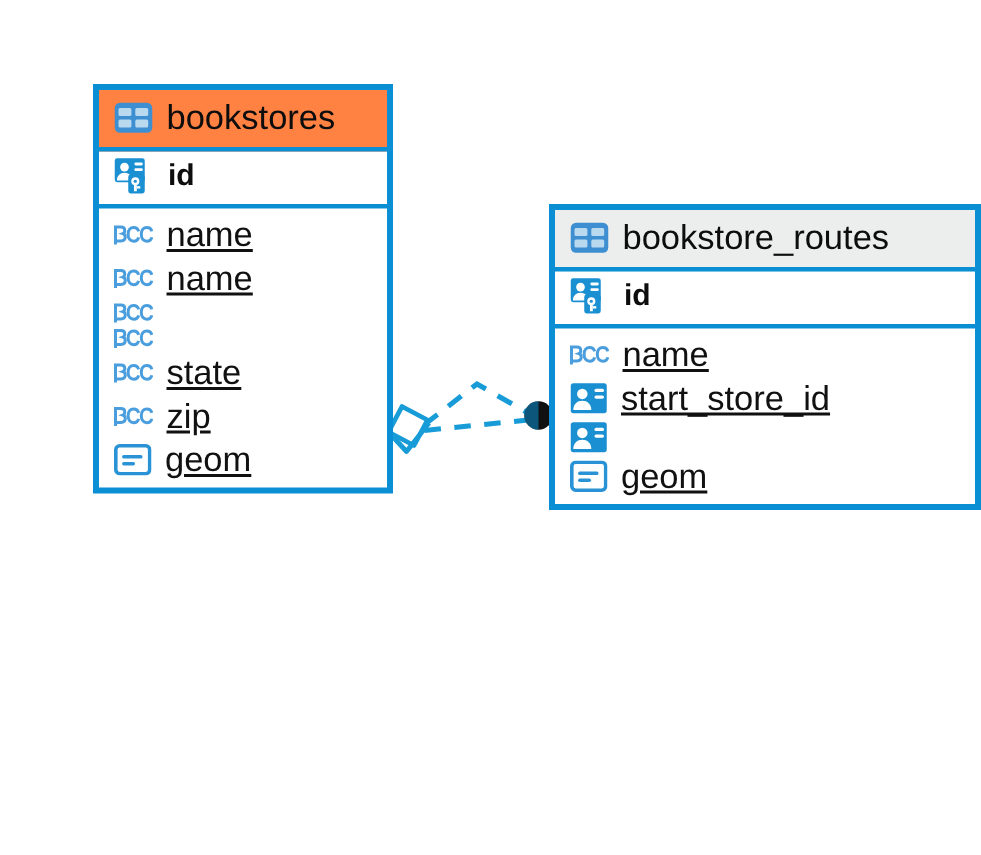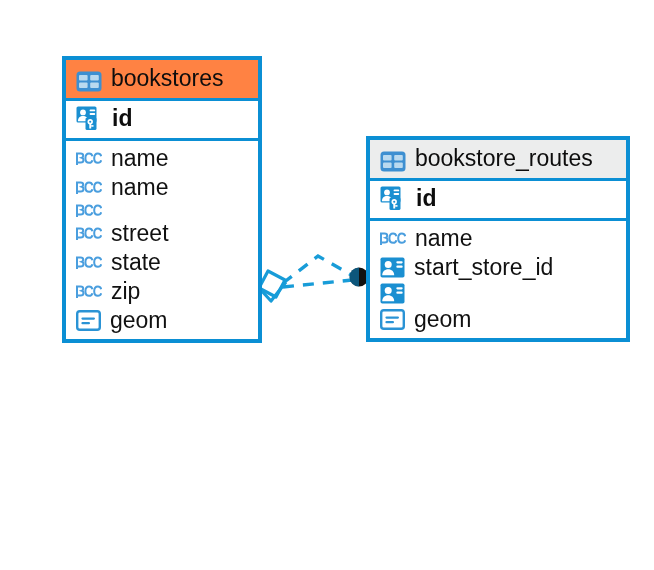--- a/index.html
+++ b/index.html
@@ -13,43 +13,44 @@
   .canvas{position:absolute;inset:0;}
 
   
   .entity{
     position:absolute;
     border:4px solid var(--border,#0b8fd4);
     background:#ffffff;
     box-sizing:border-box;
   }
   .entity-header{
-    display:flex;align-items:flex-end;gap:9px;
+    display:flex;align-items:center;gap:9px;
     padding:5px 10px 6px 10px;
     font-size:23px;
     color:#0d0d0d;
     background:var(--headbg,#eceded);
     border-bottom:3px solid #0b8fd4;
     box-sizing:border-box;
     white-space:nowrap;
   }
   .entity-pk{
     display:flex;align-items:center;gap:9px;
     padding:4px 10px 6px 10px;
-    font-size:23px;font-weight:bold;color:#0d0d0d;
+    font-size:20px;font-weight:bold;color:#0d0d0d;
     border-bottom:3px solid #0b8fd4;
     box-sizing:border-box;
   }
   .entity-body{padding:3px 0 4px 0;}
   .field{
     display:flex;align-items:center;gap:9px;
     padding:1px 10px 1px 10px;
     font-size:23px;color:#111111;
     white-space:nowrap;
     box-sizing:border-box;
+    text-decoration:underline;
   }
 
   
   .ico{flex:0 0 auto;display:block;}
   .ico-table{width:26px;height:21px;}
   .ico-key{width:27px;height:25px;}
   .ico-abc{width:26px;height:15px;}
   .ico-fk{width:25px;height:21px;}
   .ico-geom{width:25px;height:21px;}
 
@@ -135,21 +136,20 @@
           <path d="M25.2 5.2c-.4-1.6-1.7-2.6-3.3-2.6-2.2 0-3.7 1.8-3.7 4.6s1.5 4.6 3.7 4.6c1.6 0 2.9-1 3.3-2.6" fill="none" stroke="#4a9ede" stroke-width="2"></path>
         </svg>
       </div>
 
       <div class="field">
         <svg class="ico ico-abc" viewBox="0 0 26 15">
           <path d="M1 14V2.4h3.6c1.6 0 2.6.9 2.6 2.3 0 1-.5 1.7-1.3 2 1 .3 1.6 1.1 1.6 2.3 0 1.6-1.1 2.6-2.9 2.6H1z" fill="none" stroke="#4a9ede" stroke-width="2"></path>
           <path d="M16.4 5.2c-.4-1.6-1.7-2.6-3.3-2.6-2.2 0-3.7 1.8-3.7 4.6s1.5 4.6 3.7 4.6c1.6 0 2.9-1 3.3-2.6" fill="none" stroke="#4a9ede" stroke-width="2"></path>
           <path d="M25.2 5.2c-.4-1.6-1.7-2.6-3.3-2.6-2.2 0-3.7 1.8-3.7 4.6s1.5 4.6 3.7 4.6c1.6 0 2.9-1 3.3-2.6" fill="none" stroke="#4a9ede" stroke-width="2"></path>
         </svg>
-        <span>street</span>
       </div>
 
 
       <div class="field">
         <svg class="ico ico-abc" viewBox="0 0 26 15">
           <path d="M1 14V2.4h3.6c1.6 0 2.6.9 2.6 2.3 0 1-.5 1.7-1.3 2 1 .3 1.6 1.1 1.6 2.3 0 1.6-1.1 2.6-2.9 2.6H1z" fill="none" stroke="#4a9ede" stroke-width="2"></path>
           <path d="M16.4 5.2c-.4-1.6-1.7-2.6-3.3-2.6-2.2 0-3.7 1.8-3.7 4.6s1.5 4.6 3.7 4.6c1.6 0 2.9-1 3.3-2.6" fill="none" stroke="#4a9ede" stroke-width="2"></path>
           <path d="M25.2 5.2c-.4-1.6-1.7-2.6-3.3-2.6-2.2 0-3.7 1.8-3.7 4.6s1.5 4.6 3.7 4.6c1.6 0 2.9-1 3.3-2.6" fill="none" stroke="#4a9ede" stroke-width="2"></path>
         </svg>
         <span>state</span>
@@ -170,21 +170,21 @@
           <rect x="1.2" y="1.2" width="22.6" height="18.6" rx="2.6" fill="#ffffff" stroke="#2a93d5" stroke-width="2.4"></rect>
           <rect x="5.4" y="7.4" width="13.6" height="2.3" rx="1.1" fill="#2a93d5"></rect>
           <rect x="5.4" y="12" width="8.6" height="2.3" rx="1.1" fill="#2a93d5"></rect>
         </svg>
         <span>geom</span>
       </div>
 
     </div>
   </div>
 
-  <div class="entity" style="left:366px;top:136px;width:264px;--border:#0b8fd4;">
+  <div class="entity" style="left:366px;top:136px;width:288px;--border:#0b8fd4;">
 
     <div class="entity-header" style="--headbg:#eceded;">
       <svg class="ico ico-table" viewBox="0 0 26 21">
         <rect x="0.5" y="0.5" width="25" height="20" rx="3.5" fill="#3d8fd1"></rect>
         <rect x="3" y="4" width="8.6" height="5.4" rx="1" fill="#b9d9ef"></rect>
         <rect x="14.2" y="4" width="8.6" height="5.4" rx="1" fill="#b9d9ef"></rect>
         <rect x="3" y="11.6" width="8.6" height="5.4" rx="1" fill="#b9d9ef"></rect>
         <rect x="14.2" y="11.6" width="8.6" height="5.4" rx="1" fill="#b9d9ef"></rect>
       </svg>
       <span>bookstore_routes</span>

